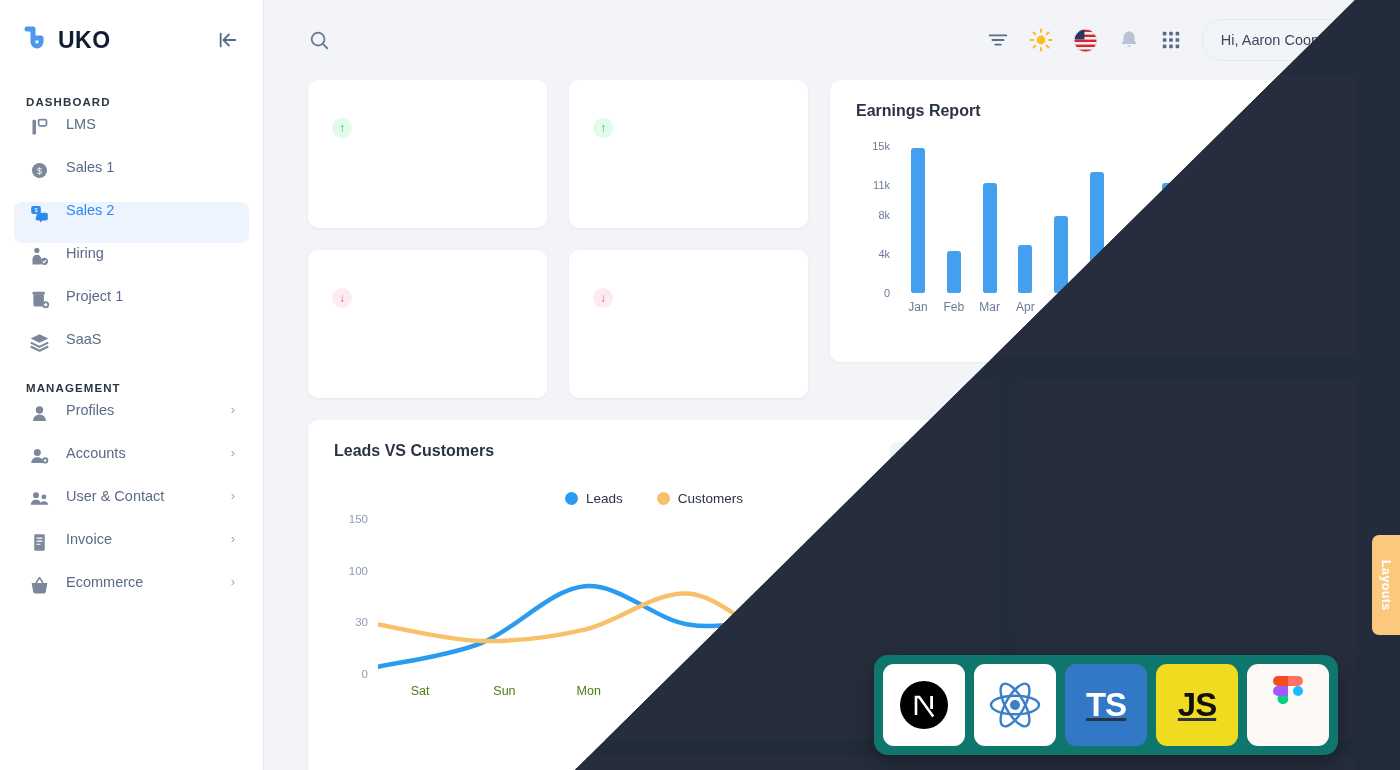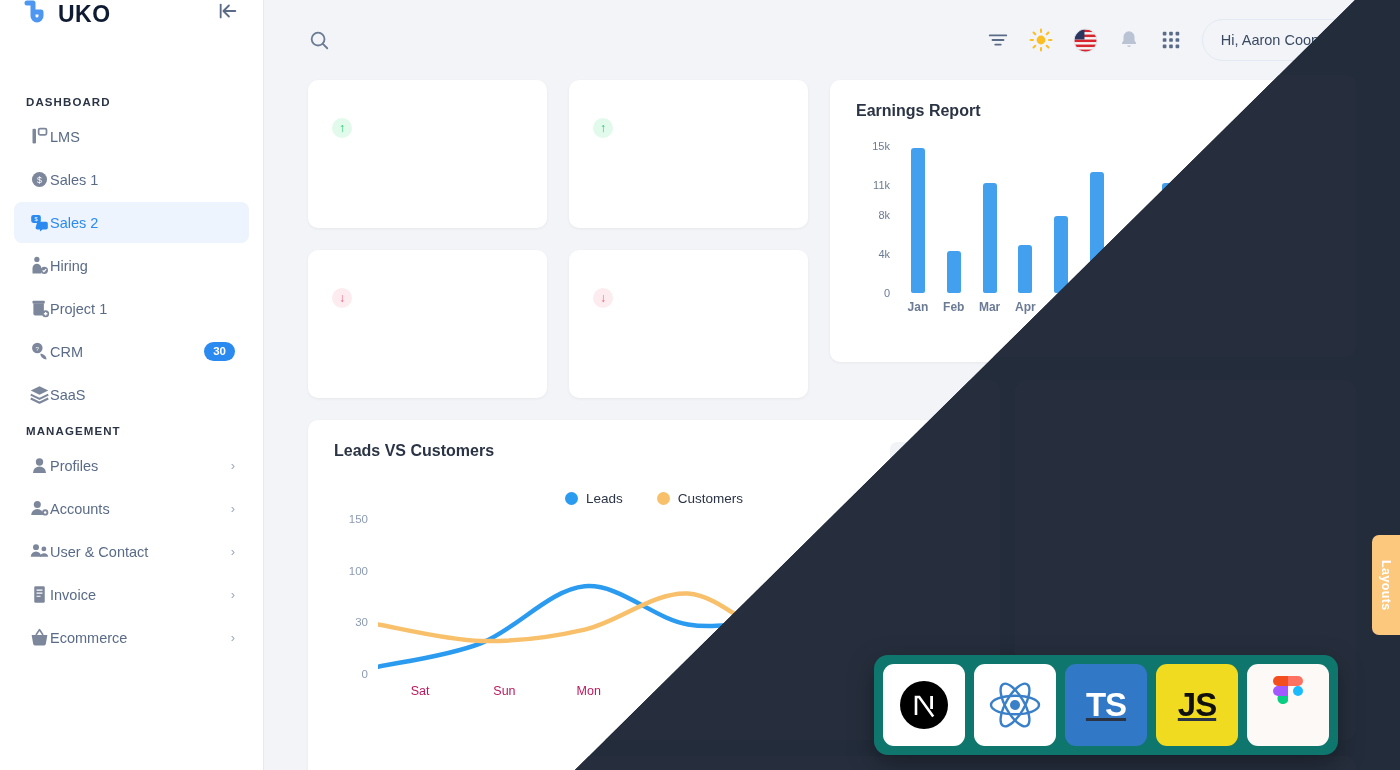--- a/index.html
+++ b/index.html
@@ -10,33 +10,33 @@
     color:#2B3445;
     position:relative;
   }
 
   
   #sidebar{
     position:absolute; left:0; top:0; width:264px; height:770px;
     background:#FFFFFF; border-right:1px solid #E5EAF2;
     overflow:hidden; z-index:5;
   }
-  .side-head{ height:80px; display:flex; align-items:flex-start; padding:0 24px 0 22px; }
+  .side-head{ height:80px; display:flex; align-items:center; padding:0 24px 0 22px; }
   .logo-wrap{ display:flex; align-items:center; gap:10px; }
   .logo-mark{ width:26px; height:28px; position:relative; }
   .logo-mark svg{ display:block; }
   .logo-text{ font-size:23px; font-weight:700; letter-spacing:.5px; color:#0F1B33; }
   .collapse-btn{ margin-left:auto; display:flex; align-items:center; color:#5A6B87; }
 
   .side-section{ font-size:11.5px; font-weight:700; letter-spacing:1.1px; color:#2B3445;
     padding:0 0 0 26px; margin:16px 0 8px; }
   #sidebar .side-section.mgmt{ margin-top:10px; }
 
   .nav-item{
-    display:flex; align-items:center; 
+    display:flex; gap:16px;
     height:41px; margin:2px 14px; padding:0 14px;
     border-radius:8px; cursor:pointer; color:#5A6B87; font-size:14.5px;
   }
   .nav-item .nv-ico{ width:22px; height:22px; flex:0 0 22px; display:flex; align-items:center; justify-content:center; color:#7D879C; }
   .nav-item.active{ background:#EDF4FE; color:#2B8AF0; }
   .nav-item.active .nv-ico{ color:#2B8AF0; }
   .nav-label{ flex:1 1 auto; white-space:nowrap; }
   .badge-pill{
     background:#2B8AF0; color:#fff; font-size:11.5px; font-weight:700;
     border-radius:10px; padding:2px 9px; line-height:1.35;
@@ -82,37 +82,37 @@
   .month-plain{ margin-left:auto; display:flex; align-items:center; gap:14px; font-size:14.5px; color:#3A4A63; cursor:pointer; }
   .tri{ width:0;height:0;border-left:7px solid transparent;border-right:7px solid transparent;border-top:8px solid #2B3445; }
 
   .bar-chart{ position:relative; margin-top:18px; height:192px; }
   .bc-ylab{ position:absolute; left:0; top:0; width:34px; height:155px; }
   .bc-ylab span{ position:absolute; right:0; font-size:11px; color:#6B7B95; transform:translateY(-50%); }
   .bc-plot{ position:absolute; left:44px; right:0; top:0; height:155px; display:flex; align-items:flex-end; justify-content:space-between; }
   .bc-col{ flex:1 1 0; display:flex; justify-content:center; align-items:flex-end; height:100%; }
   .bc-bar{ width:14px; border-radius:3px 3px 2px 2px; background:#42A0EE; }
   .bc-xlab{ position:absolute; left:44px; right:0; top:162px; display:flex; justify-content:space-between; }
-  .bc-xlab span{ flex:1 1 0; text-align:center; font-size:12px; color:#6B7B95;font-weight:bold; }
+  .bc-xlab span{ flex:1 1 0; text-align:center; font-size:12px; color:#6B7B95; }
 
   
   .row2{ display:flex; gap:22px; margin-top:22px; }
   .leads-card{ width:692px; height:360px; padding:22px 26px; }
   .month-chip{ margin-left:auto; display:flex; align-items:center; gap:10px;
     background:#F1F3F7; border-radius:7px; padding:7px 13px; font-size:13.5px; color:#6B7B95; cursor:pointer; }
   .chev-dn{ color:#6B7B95; font-size:11px; }
   .legend{ display:flex; justify-content:center; gap:34px; margin-top:20px; }
   .lg{ display:flex; align-items:center; gap:8px; font-size:13.5px; color:#2B3445; }
   .lg i{ width:13px; height:13px; border-radius:50%; display:block; }
   .line-wrap{ position:relative; height:205px; margin-top:8px; }
   .lw-y{ position:absolute; left:0; top:0; width:34px; height:160px; }
   .lw-y span{ position:absolute; right:0; font-size:11.5px; color:#8C9BB4; transform:translateY(-50%); }
   .lw-svg{ position:absolute; left:44px; right:6px; top:0; height:160px; }
   .lw-x{ position:absolute; left:44px; right:6px; top:170px; display:flex; justify-content:space-between; }
-  .lw-x span{ flex:1 1 0; text-align:center; font-size:12.5px; color:#be185d; }
+  .lw-x span{ flex:1 1 0; text-align:center; font-size:12.5px; color:#4d7c0f; }
 
   
   .status-card{ flex:1 1 auto; height:360px; background:#262E3D; border-radius:10px; padding:20px; text-align:center; position:relative; }
   .status-title{ font-size:16px; font-weight:700; color:#FFFFFF; }
   .donut-wrap{ position:relative; width:262px; height:262px; margin:14px auto 0; }
   .donut-center{ position:absolute; inset:0; display:flex; flex-direction:column; align-items:center; justify-content:center; }
   .dc-lab{ font-size:15px; color:#8C97AC; }
   .dc-val{ font-size:34px; font-weight:700; color:#fff; margin-top:2px; letter-spacing:.5px; }
 
   
@@ -207,31 +207,20 @@
       <div class="nav-item">
         <span class="nv-ico">
           <svg width="21" height="21" viewBox="0 0 24 24" fill="currentColor">
             <path d="M5 6h12v12a2 2 0 0 1-2 2H7a2 2 0 0 1-2-2z"></path>
             <rect x="4" y="3" width="14" height="3.4" rx="1"></rect>
             <circle cx="19" cy="18" r="4"></circle>
             <path d="M19 16v4M17 18h4" stroke="#fff" stroke-width="1.5"></path>
           </svg>
         </span>
         <span class="nav-label">Project 1</span>
-      </div>
-      <div class="nav-item">
-        <span class="nv-ico">
-          <svg width="21" height="21" viewBox="0 0 24 24" fill="currentColor">
-            <circle cx="9.5" cy="8" r="6"></circle>
-            <text x="9.5" y="11" font-size="7" text-anchor="middle" fill="#fff" font-family="sans-serif">?</text>
-            <path d="M13 14.5c4 0 7 3 7 6.5-3.5 0-7-2.6-7-6.5z"></path>
-          </svg>
-        </span>
-        <span class="nav-label">CRM</span>
-        <span class="badge-pill">30</span>
       </div>
       <div class="nav-item">
         <span class="nv-ico">
           <svg width="21" height="21" viewBox="0 0 24 24" fill="currentColor">
             <path d="M12 2.6 22 7.4 12 12.2 2 7.4z"></path>
             <path d="M2 12.2 12 17l10-4.8" stroke="currentColor" stroke-width="2.4" fill="none" stroke-linejoin="round"></path>
             <path d="M2 16.6 12 21.4l10-4.8" stroke="currentColor" stroke-width="2.4" fill="none" stroke-linejoin="round"></path>
           </svg>
         </span>
         <span class="nav-label">SaaS</span>

